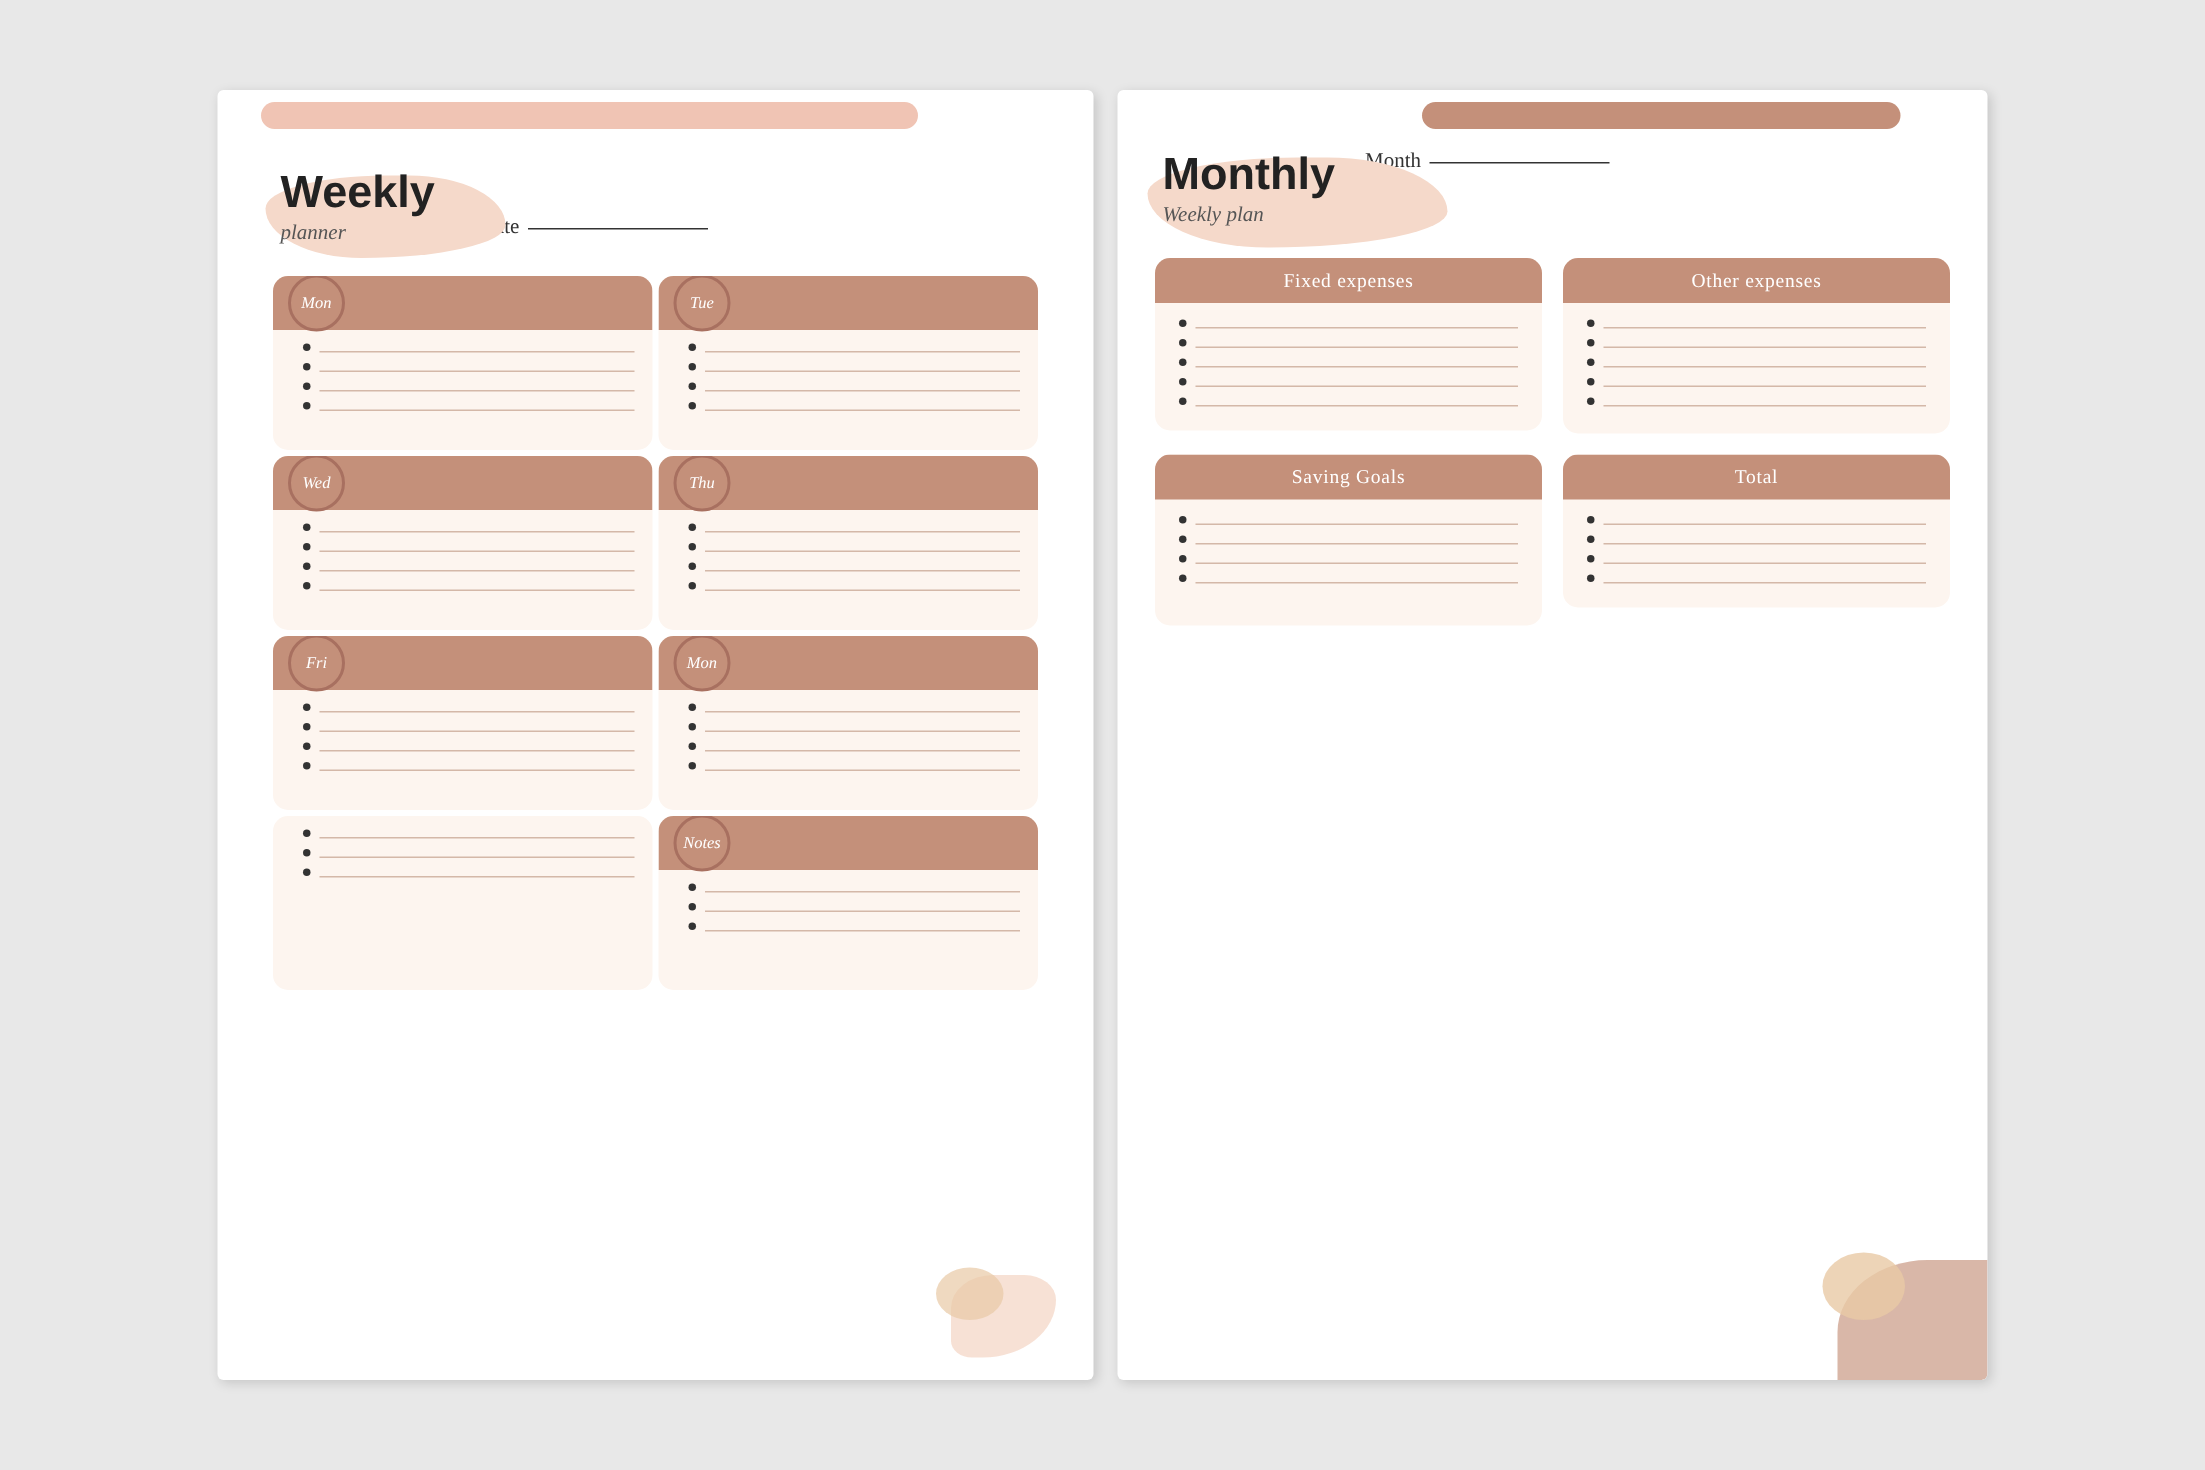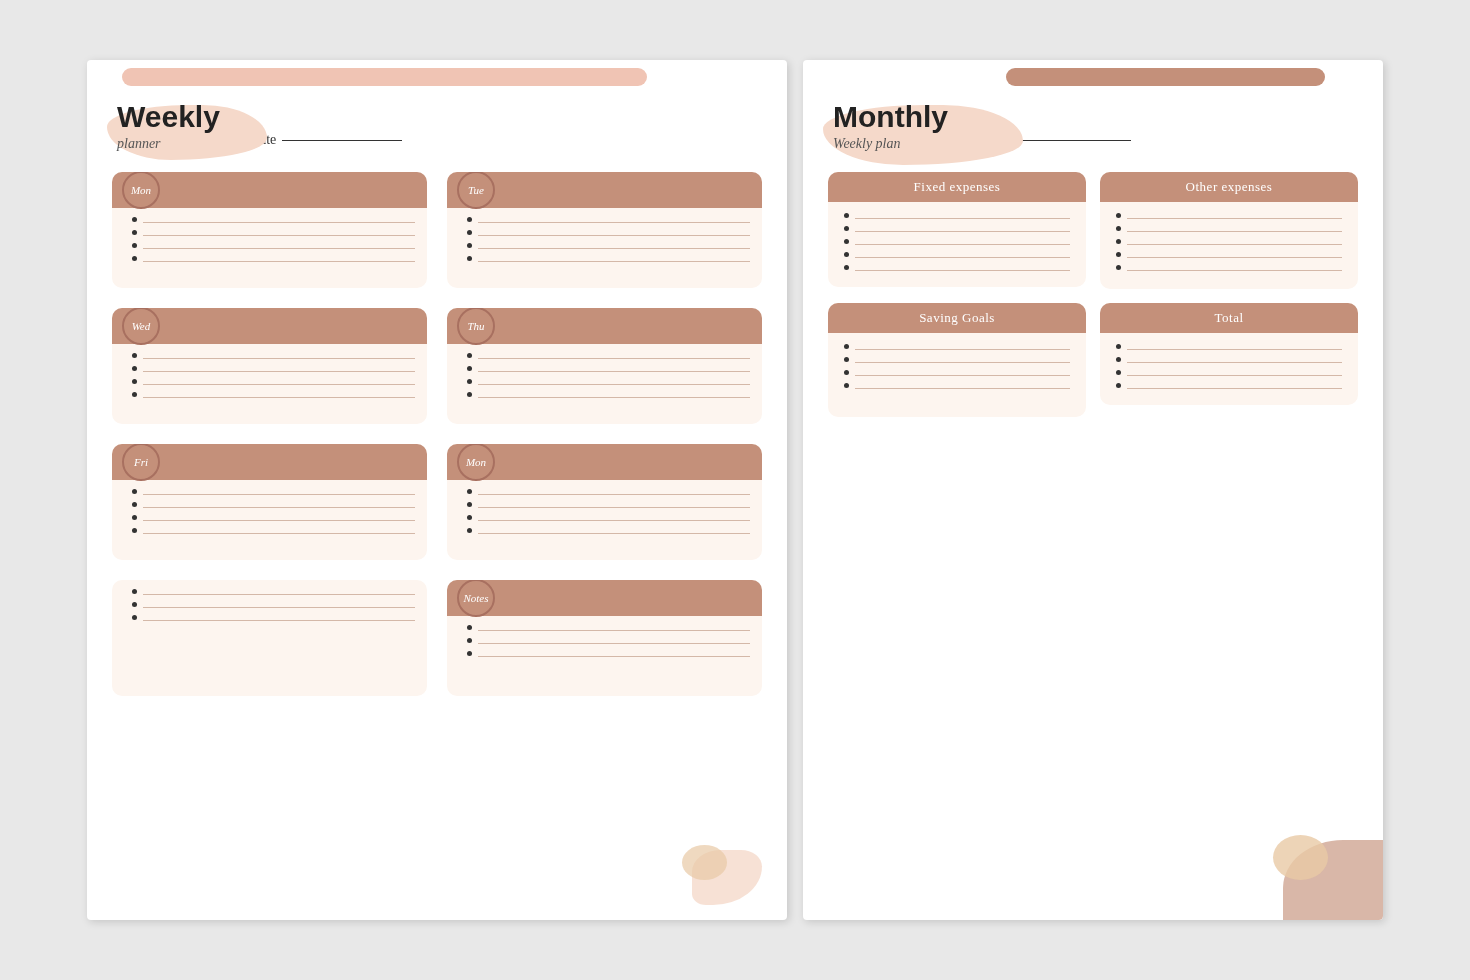--- a/index.html
+++ b/index.html
@@ -23,23 +23,23 @@
     }
     
     .page {
       background: #fff;
       border-radius: 4px;
       position: relative;
       overflow: hidden;
       box-shadow: 2px 2px 8px rgba(0,0,0,0.15);
     }
     .weekly-page {
-      width: 700px;
+      width: 584px;
       height: 860px;
-      padding: 0;
+      padding: 12px;
     }
     .monthly-page {
       width: 580px;
       height: 860px;
       padding: 0;
     }
     .top-bar-pink {
       background: #f0c4b4;
       width: 75%;
       left: 5%;
@@ -110,21 +110,21 @@
       width: 120px;
       border-bottom: 1.5px solid #333;
       height: 1px;
     }
 
     
     .weekly-grid {
       padding: 10px 25px;
       display: grid;
       grid-template-columns: 1fr 1fr;
-      gap: 20px;
+      gap: 4px;
     }
     .day-card {
       background: #fdf5ef;
       border-radius: 10px;
       overflow: hidden;
     }
     .day-header {
       background: #c4907a;
       padding: 6px 12px;
       position: relative;
@@ -185,21 +185,21 @@
       border-bottom: 1px solid #d4b8a8;
       height: 1px;
       margin-top: 6px;
     }
 
     
     .monthly-header {
       position: relative;
       padding: 40px 30px 10px 30px;
       display: flex;
-      align-items: flex-end;
+      align-items: flex-start;
       gap: 10px;
     }
     .monthly-blob {
       width: 200px;
       height: 60px;
       top: 5px;
       left: -10px;
     }
     .month-field {
       display: flex;

